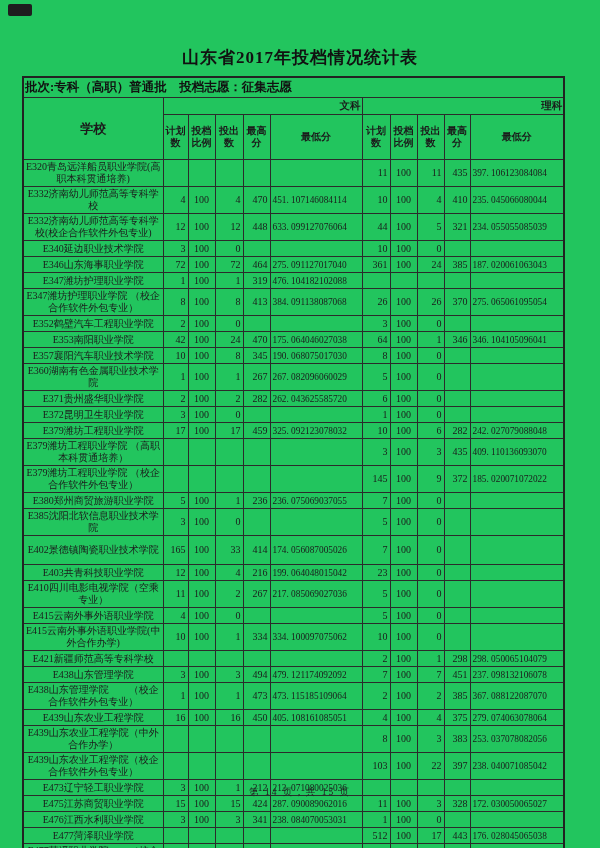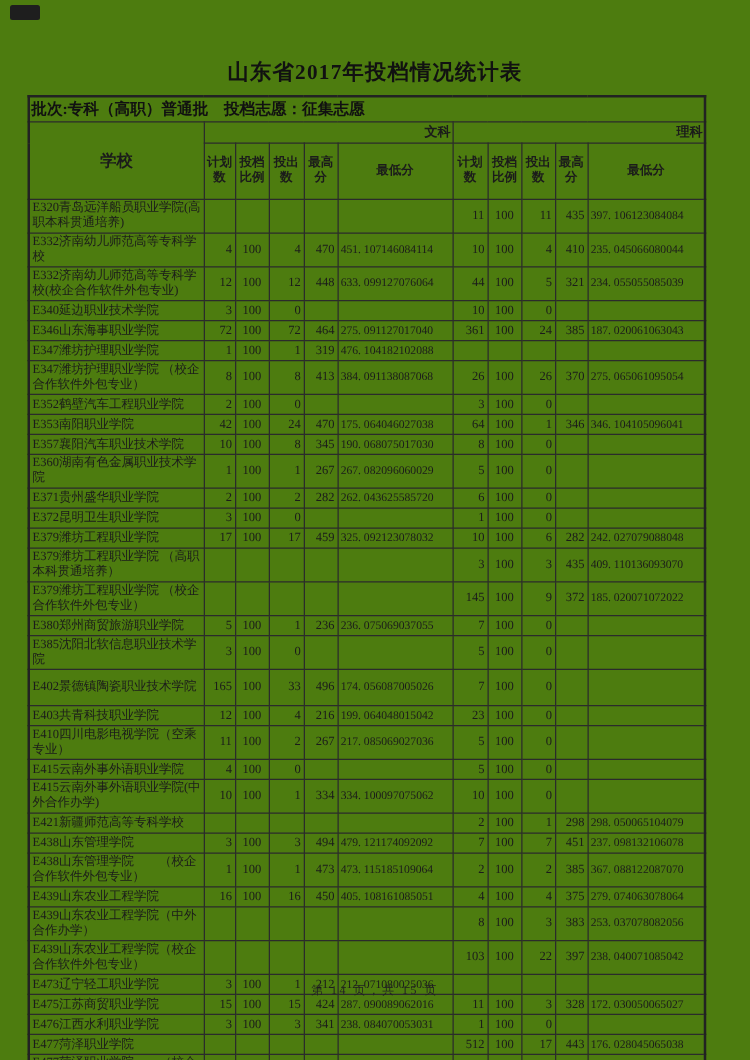--- a/index.html
+++ b/index.html
@@ -1,17 +1,17 @@
 <!DOCTYPE html>
 <html><head>
 <meta charset="utf-8">
 <style>
   html,body { margin:0; padding:0; background:#e8e8e8; }
   .page {
-    position:relative; width:600px; height:848px; background:#4d7c0f;
+    position:relative; width:600px; height:848px; background:#22c55e;
     font-family:"Liberation Serif","DejaVu Serif",serif; color:#1b1b1b;
     overflow:hidden;
   }
   .scan-artifact {
     position:absolute; left:8px; top:4px; width:24px; height:12px;
     background:#1e1e1e; border-radius:2px;
   }
   .title {
     margin-top:46px; text-align:center; font-size:17px; font-weight:bold;
     letter-spacing:1px; color:#111;
@@ -19,21 +19,21 @@
   table.t {
     border-collapse:collapse; table-layout:fixed;
     width:541px; margin:7px 0 0 22px;
     border:2px solid #222;
   }
   table.t td { border:1.5px solid #2b2b2b; vertical-align:middle; overflow:hidden; }
   td.batch { font-size:12.5px; font-weight:bold; text-align:left; height:17px; color:#111; }
   td.section { font-size:10.5px; font-weight:bold; text-align:right; height:12px; }
   td.schoolhead { font-size:13px; font-weight:bold; text-align:center; }
   td.colhead { font-size:10px; font-weight:bold; text-align:center; height:44px; line-height:12px; padding:0 1px; word-break:break-all; }
-  td.school { font-size:10px; text-align:left; padding:1px 2px; line-height:12px; word-break:break-all; }
+  td.school { font-size:10px; text-align:center; padding:1px 2px; line-height:12px; word-break:break-all; }
   td.num, td.hi { font-size:10px; text-align:right; padding:0 2px 0 0; line-height:12px; }
   td.pct { font-size:10px; text-align:center; line-height:12px; }
   td.min { font-size:9.3px; text-align:left; padding:0 0 0 2px; white-space:nowrap; line-height:12px; }
   tr.tall td { height:26px; }
   tbody tr td { height:13px; }
   .footer {
     position:absolute; left:0; top:786px; width:600px;
     text-align:center; font-size:9.5px; letter-spacing:2px; color:#222;
   }
 </style>
@@ -314,21 +314,21 @@
           <td class="pct">100</td>
           <td class="num">0</td>
           <td class="hi"></td>
           <td class="min"></td>
         </tr>
         <tr class="tall">
           <td class="school">E402景德镇陶瓷职业技术学院</td>
           <td class="num">165</td>
           <td class="pct">100</td>
           <td class="num">33</td>
-          <td class="hi">496</td>
+          <td class="hi">414</td>
           <td class="min">174. 056087005026</td>
           <td class="num">7</td>
           <td class="pct">100</td>
           <td class="num">0</td>
           <td class="hi"></td>
           <td class="min"></td>
         </tr>
         <tr>
           <td class="school">E403共青科技职业学院</td>
           <td class="num">12</td>

